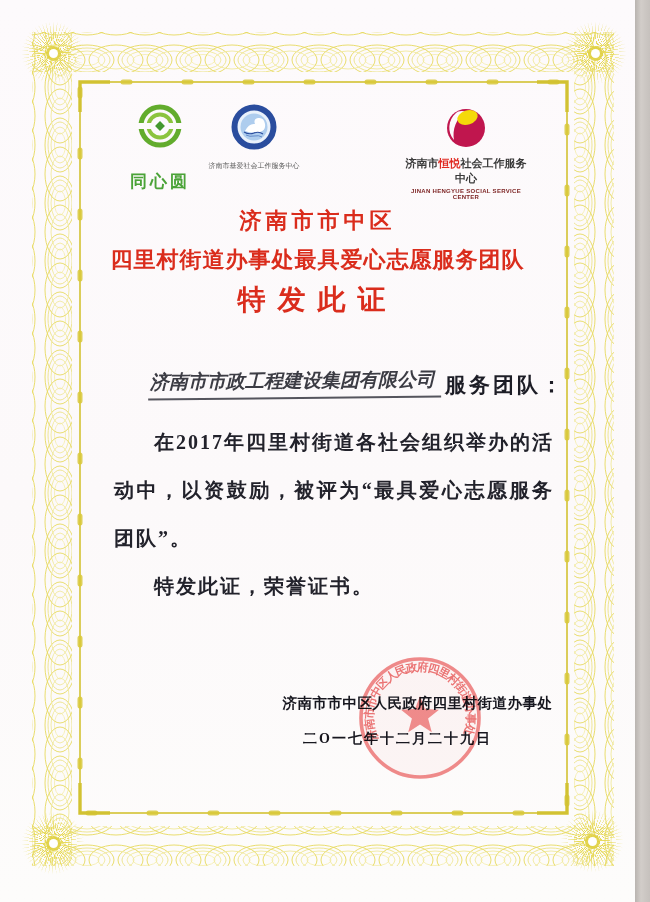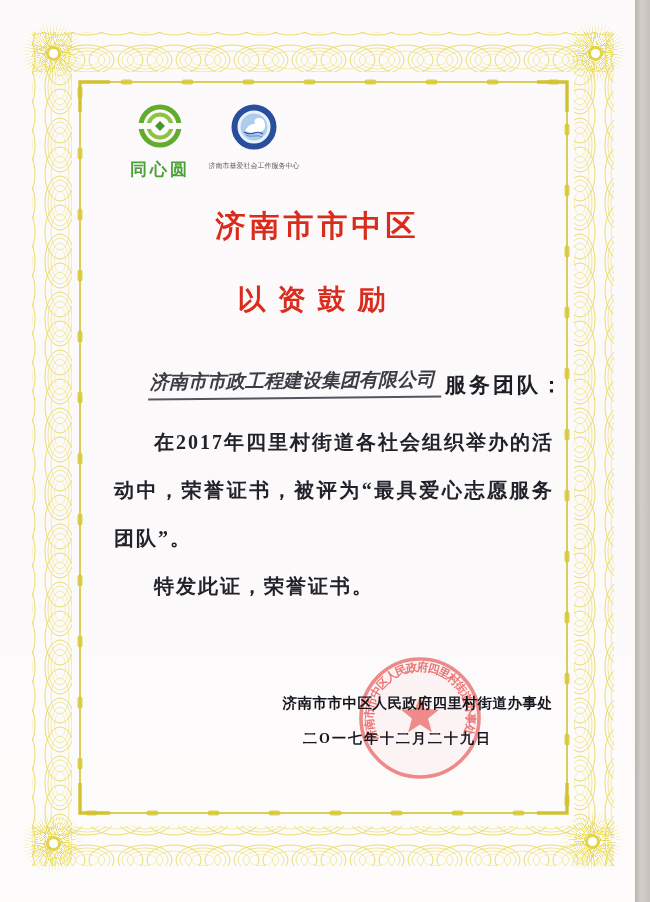--- a/index.html
+++ b/index.html
@@ -22,26 +22,26 @@
     background:repeating-conic-gradient(rgba(230,216,84,.95) 0deg 2deg, rgba(255,255,255,0) 2deg 7.2deg);
     -webkit-mask:radial-gradient(circle closest-side,#000 0 30%,rgba(0,0,0,.55) 48%,transparent 70%);
     mask:radial-gradient(circle closest-side,#000 0 30%,rgba(0,0,0,.55) 48%,transparent 70%);
   }
   .rosette::after{
     content:"";position:absolute;left:50%;top:50%;width:9px;height:9px;margin:-4.5px;
     border-radius:50%;background:#fff;box-shadow:0 0 0 3px rgba(224,208,66,.9);
   }
   .logo{position:absolute;top:104px;text-align:center;}
   .logo-caption{font-family:"Liberation Sans","DejaVu Sans",sans-serif;font-size:7px;color:#555;margin-top:5px;letter-spacing:0;}
-  .logo1-label{font-family:"Liberation Sans","DejaVu Sans",sans-serif;font-size:17px;font-weight:bold;color:#4ba338;letter-spacing:3px;margin-top:2px;}
+  .logo1-label{font-family:"Liberation Sans","DejaVu Sans",sans-serif;font-size:17px;font-weight:bold;color:#4ba338;letter-spacing:3px;margin-top:14px;}
   .logo4-caption{font-family:"Liberation Sans","DejaVu Sans",sans-serif;font-size:11px;font-weight:bold;color:#3a3a3a;margin-top:2px;}
   .logo4-caption .hl{color:#e02a22;}
   .logo4-en{font-family:"Liberation Sans","DejaVu Sans",sans-serif;font-size:6px;font-weight:bold;color:#7d2424;margin-top:2px;letter-spacing:.3px;}
   .title1{position:absolute;left:20px;right:20px;top:206px;text-align:center;
-    font-size:30px;font-weight:bold;color:#da2c1c;letter-spacing:4px;}
+    font-size:22px;font-weight:bold;color:#da2c1c;letter-spacing:4px;}
   .title2{position:absolute;left:20px;right:20px;top:245px;text-align:center;
     font-size:22px;font-weight:bold;color:#da2c1c;letter-spacing:1px;}
   .title3{position:absolute;left:20px;right:20px;top:281px;text-align:center;
     font-size:28px;font-weight:bold;color:#da2c1c;letter-spacing:12px;}
   .name-line{position:absolute;left:148px;top:368px;white-space:nowrap;}
   .name-hand{
     display:inline-block;font-family:"DejaVu Serif","Liberation Serif",serif;
     font-style:italic;font-weight:bold;font-size:19px;color:#3c3c44;
     border-bottom:2px solid #55555d;padding:0 6px 3px 2px;transform:rotate(-.6deg);
   }
@@ -120,29 +120,39 @@
       <circle cx="24" cy="23" r="19.5" fill="#eaf2fb" stroke="#2a4d9e" stroke-width="6"></circle>
       <circle cx="24" cy="23" r="13.5" fill="#aecdee"></circle>
       <path d="M15,27 q4,-8 10,-7 q-2,-5 3,-6 q6,-1 7,6 q1,6 -5,8 q-8,2 -15,-1 z" fill="#ffffff"></path>
       <path d="M14,28 q5,3 10,1 q5,-2 9,1" fill="none" stroke="#2a4d9e" stroke-width="1.1"></path>
       <path d="M16,31 q4,2 8,1 q5,-1 8,1" fill="none" stroke="#5b82c4" stroke-width="0.9"></path>
     </svg>
     <div class="logo-caption">济南市基爱社会工作服务中心</div>
   </div>
 
 
+  <div class="logo" style="left:404px;width:124px;">
+    <svg width="44" height="46" viewBox="0 0 44 46">
+      <circle cx="22" cy="24" r="19" fill="#c0164e"></circle>
+      <path d="M12,9 C4,16 3,28 10,36 C8,26 12,14 22,8 C18,6 14,7 12,9 z" fill="#fdfafc"></path>
+      <ellipse cx="23.5" cy="13.5" rx="10.5" ry="7" transform="rotate(-18 23.5 13.5)" fill="#f4d90a"></ellipse>
+    </svg>
+    <div class="logo4-caption"><span>济南市</span><span class="hl">恒悦</span><span>社会工作服务中心</span></div>
+    <div class="logo4-en">JINAN HENGYUE SOCIAL SERVICE CENTER</div>
+  </div>
 
   <div class="title1">济南市市中区</div>
-  <div class="title3">以资鼓励</div>
+  <div class="title2">四里村街道办事处最具爱心志愿服务团队</div>
+  <div class="title3">特发此证</div>
 
   <div class="name-line">
     <span class="name-hand">济南市市政工程建设集团有限公司</span><span class="name-suffix">服务团队：</span>
   </div>
 
-  <div class="para para1">在2017年四里村街道各社会组织举办的活动中，荣誉证书，被评为“最具爱心志愿服务团队”。</div>
+  <div class="para para1">在2017年四里村街道各社会组织举办的活动中，以资鼓励，被评为“最具爱心志愿服务团队”。</div>
   <div class="para para2">特发此证，荣誉证书。</div>
 
   <div class="issuer">济南市市中区人民政府四里村街道办事处</div>
   <div class="date">二O一七年十二月二十九日</div>
 
   <svg class="seal" width="140" height="140" viewBox="350 650 140 140">
     <circle cx="420" cy="718" r="59" fill="rgba(248,185,185,0.10)" stroke="rgba(239,128,128,0.9)" stroke-width="3.6"></circle>
     <polygon points="420,696 415,709.1 401,709.8 411.9,718.6 408.2,732.2 420,724.5 431.8,732.2 428.1,718.6 439,709.8 425,709.1" fill="rgba(238,122,122,0.85)"></polygon>
     <path id="sealArc" d="M378,739 A47,47 0 1 1 462,739" fill="none"></path>
     <text font-size="11.5" font-weight="bold" fill="rgba(236,112,112,0.95)">

